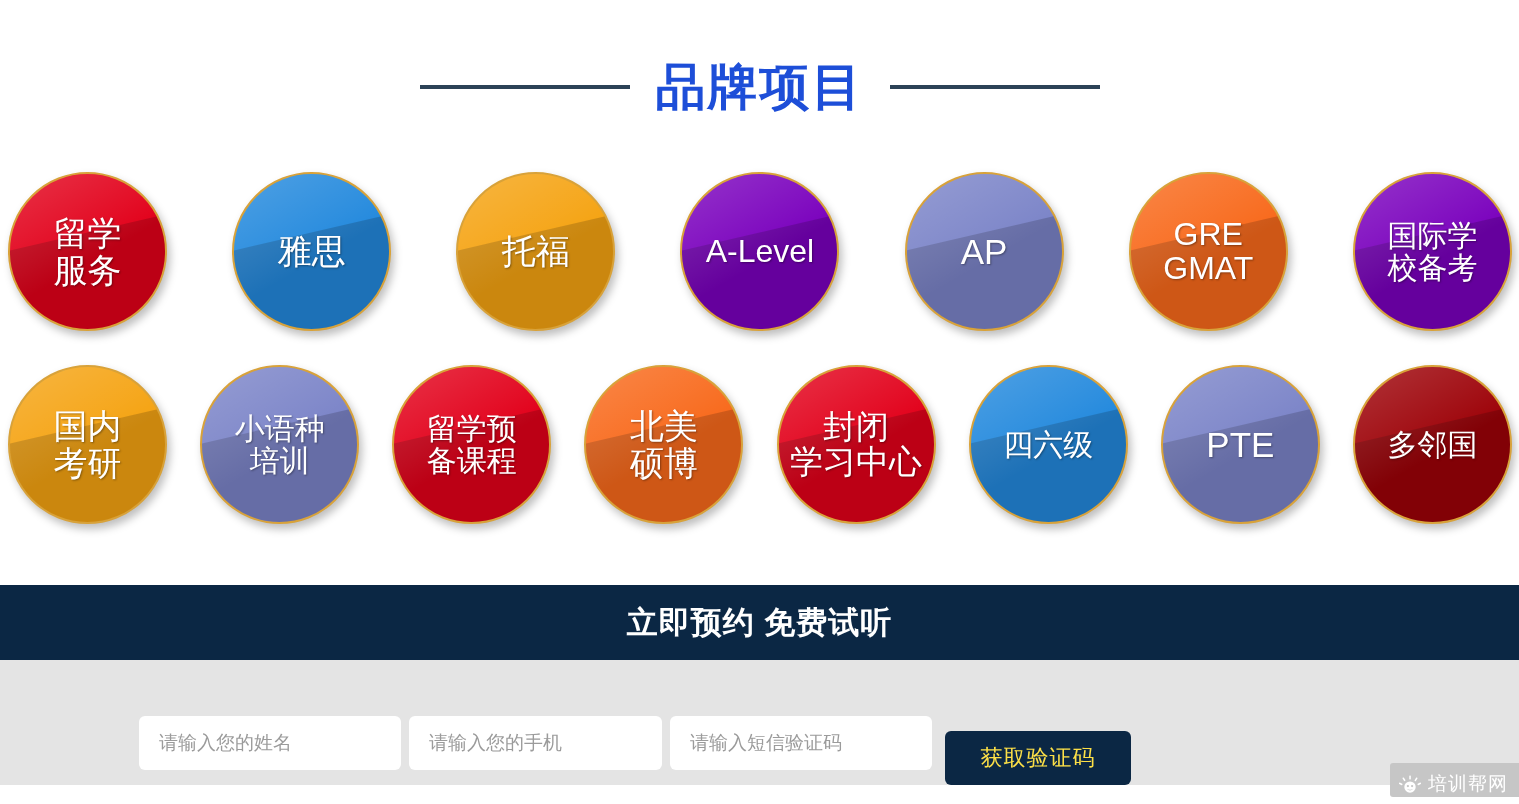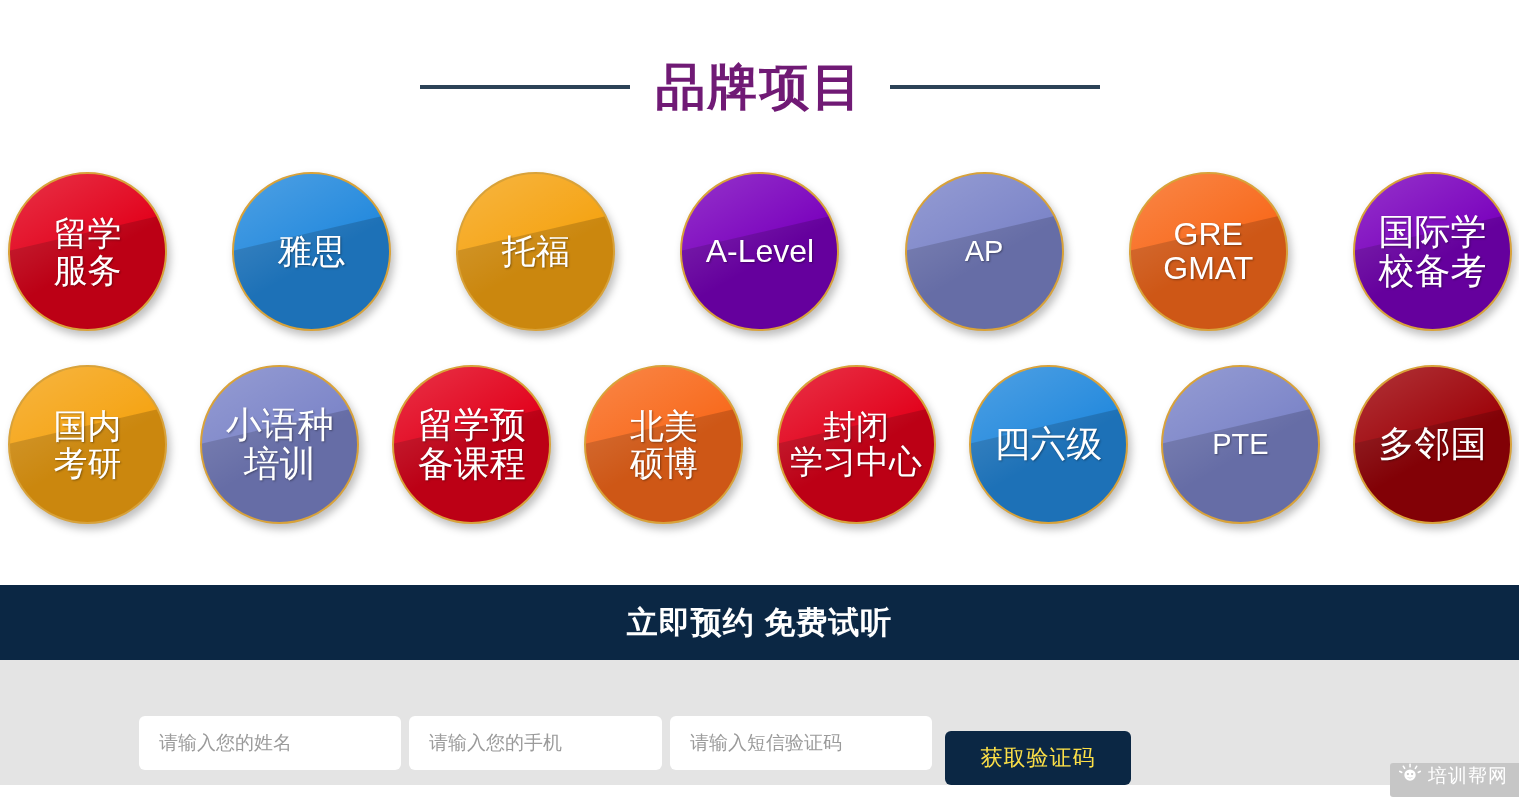--- a/index.html
+++ b/index.html
@@ -87,22 +87,22 @@
     position: relative;
     z-index: 3;
     color: #ffffff;
     text-align: center;
     line-height: 1.06;
     white-space: pre;
     text-shadow: 1px 1px 2px rgba(0,0,0,0.35);
     font-family: "Liberation Sans", "DejaVu Sans", sans-serif;
   }
   .sz-cn2 { font-size: 34px; }   
-  .sz-cn3 { font-size: 36px; }
-  .sz-lat-lg { font-size: 29px; }
+  .sz-cn3 { font-size: 30px; }
+  .sz-lat-lg { font-size: 35px; }
   .sz-lat-md { font-size: 32px; }
   .sz-wide { font-size: 33px; }
 
   
   .cta-banner {
     position: absolute;
     left: 0; top: 585px;
     width: 1519px; height: 75px;
     background: #0b2744;
     display: flex; align-items: center; justify-content: center;
@@ -157,40 +157,40 @@
   }
   .btn-code   { width: 186px; background: #0b2744; margin-left: 5px; }
   .btn-submit { width: 244px; background: #d40511; margin-left: 13px; font-size: 24px; }
 
   
   .watermark {
     position: absolute;
     right: 0; top: 763px;
     height: 34px;
     background: #c6c6c6;
-    display: flex; align-items: flex-start; gap: 7px;
+    display: flex; align-items: flex-end; gap: 7px;
     padding: 0 11px 0 9px;
     border-radius: 3px 0 0 3px;
   }
   .watermark-text {
     color: #ffffff;
     font-size: 19px;
     letter-spacing: 1px;
     font-weight: 500;
   }
   .wm-icon { width: 22px; height: 22px; display:block; }
 </style>
 </head>
 <body>
 
 <div id="page">
 
   <div class="section-head">
     <div class="head-rule" style="background: rgb(44, 66, 87);"></div>
-    <div class="head-title" style="color: #701a75;">品牌项目</div>
+    <div class="head-title" style="color: #1d4ed8;">品牌项目</div>
     <div class="head-rule" style="background: rgb(44, 66, 87);"></div>
   </div>
 
   <div class="grid">
     <div class="grid-row" id="row1">
         <div class="bubble" style="background: rgb(226, 0, 26); border-color: rgb(216, 162, 58);">
           <div class="wedge"></div>
           <div class="gloss"></div>
           <div class="bubble-label sz-cn2">留学
 服务</div>

